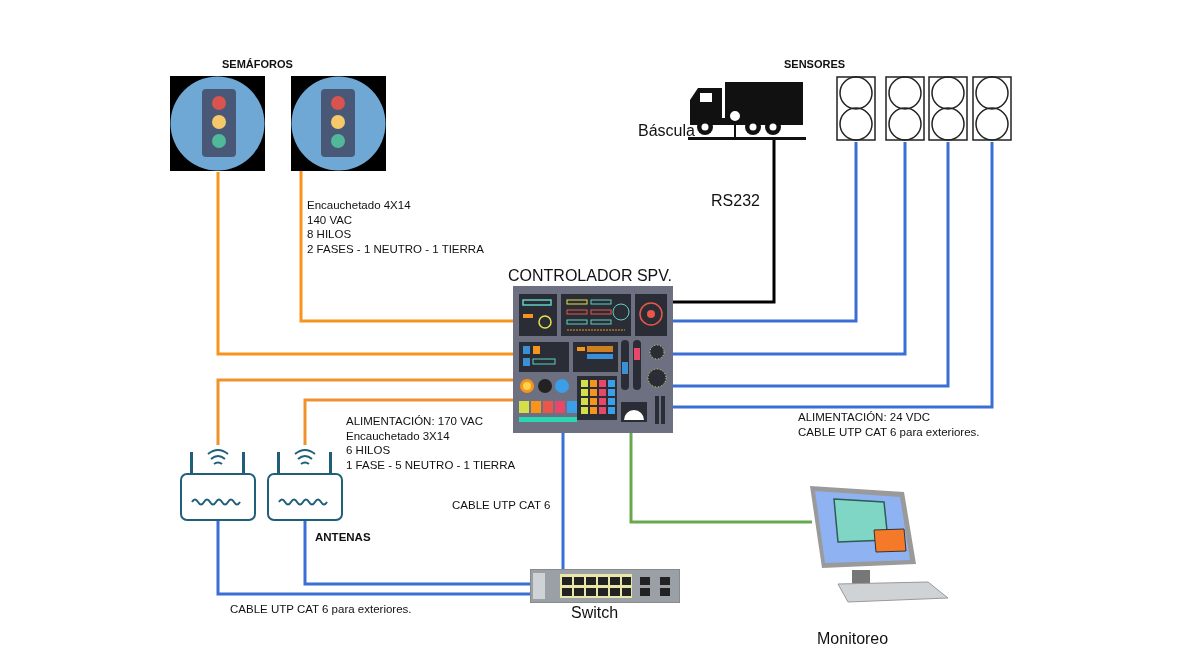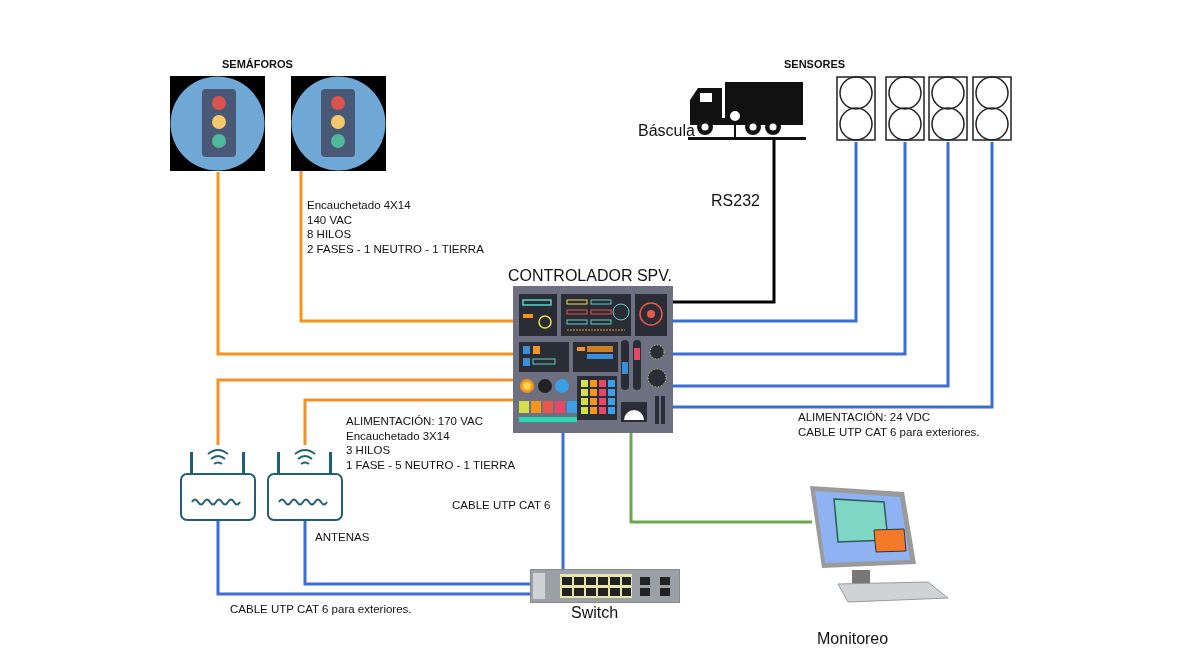--- a/index.html
+++ b/index.html
@@ -1,21 +1,21 @@
 <!DOCTYPE html>
 <html><head>
 <meta charset="utf-8">
 <style>
   html, body { margin:0; padding:0; background:#ffffff; }
   body { width:1185px; height:656px; position:relative; overflow:hidden; font-family:"Liberation Sans", sans-serif; color:#111; }
   .abs { position:absolute; }
   .title { font-weight:bold; font-size:11px; }
   .label { font-size:16px; }
   .note { font-size:11.5px; line-height:14.5px; white-space:pre; }
-  .boldnote { font-size:11.5px; font-weight:normal; }
+  .boldnote { font-size:11.5px; font-weight:bold; }
   svg.wires { position:absolute; left:0; top:0; }
 </style>
 </head>
 <body>
 
 <svg class="wires" width="1185" height="656">
 
   <polyline points="218,172 218,354 515,354" fill="none" stroke="#f7941d" stroke-width="3"></polyline>
   <polyline points="301,168 301,321 515,321" fill="none" stroke="#f7941d" stroke-width="3"></polyline>
   <polyline points="218,445 218,380 515,380" fill="none" stroke="#f0922b" stroke-width="3"></polyline>
@@ -180,21 +180,21 @@
   <rect x="10" y="12" width="3" height="22" fill="#1f5f7a"></rect>
     <rect x="62" y="12" width="3" height="22" fill="#1f5f7a"></rect>
   <path d="M28,14 Q38,6 48,14" fill="none" stroke="#1f5f7a" stroke-width="2"></path>
   <path d="M31,19 Q38,13 45,19" fill="none" stroke="#1f5f7a" stroke-width="2"></path>
   <path d="M34,24 Q38,21 42,24" fill="none" stroke="#1f5f7a" stroke-width="2"></path>
   <rect x="1" y="34" width="74" height="46" rx="6" fill="#fff" stroke="#1f5f7a" stroke-width="2"></rect>
   <path d="M12,62 q3,-5 6,0 q3,5 6,0 q3,-5 6,0 q3,5 6,0 q3,-5 6,0 q3,5 6,0 q3,-5 6,0 q3,5 6,0" fill="none" stroke="#1f5f7a" stroke-width="2"></path>
 </svg>
 <div class="abs boldnote" style="left:315px;top:531px;">ANTENAS</div>
 
-<div class="abs note" style="left:346px;top:414px;"><div>ALIMENTACIÓN: 170 VAC</div><div>Encauchetado 3X14</div><div>3 HILOS</div><div>1 FASE - 5 NEUTRO - 1 TIERRA</div></div>
+<div class="abs note" style="left:346px;top:414px;"><div>ALIMENTACIÓN: 170 VAC</div><div>Encauchetado 3X14</div><div>6 HILOS</div><div>1 FASE - 5 NEUTRO - 1 TIERRA</div></div>
 
 <div class="abs note" style="left:798px;top:410px;"><div>ALIMENTACIÓN: 24 VDC</div><div>CABLE UTP CAT 6 para exteriores.</div></div>
 
 <div class="abs note" style="left:452px;top:498px;">CABLE UTP CAT 6</div>
 <div class="abs note" style="left:230px;top:602px;">CABLE UTP CAT 6 para exteriores.</div>
 
 <svg class="abs" style="left:530px;top:569px;" width="150" height="34">
   <rect width="150" height="34" fill="#9aa0a6" stroke="#777"></rect>
   <rect x="3" y="4" width="12" height="26" fill="#cfd3d6"></rect>
   <rect x="30" y="5" width="72" height="24" fill="#e8e6a8"></rect>

